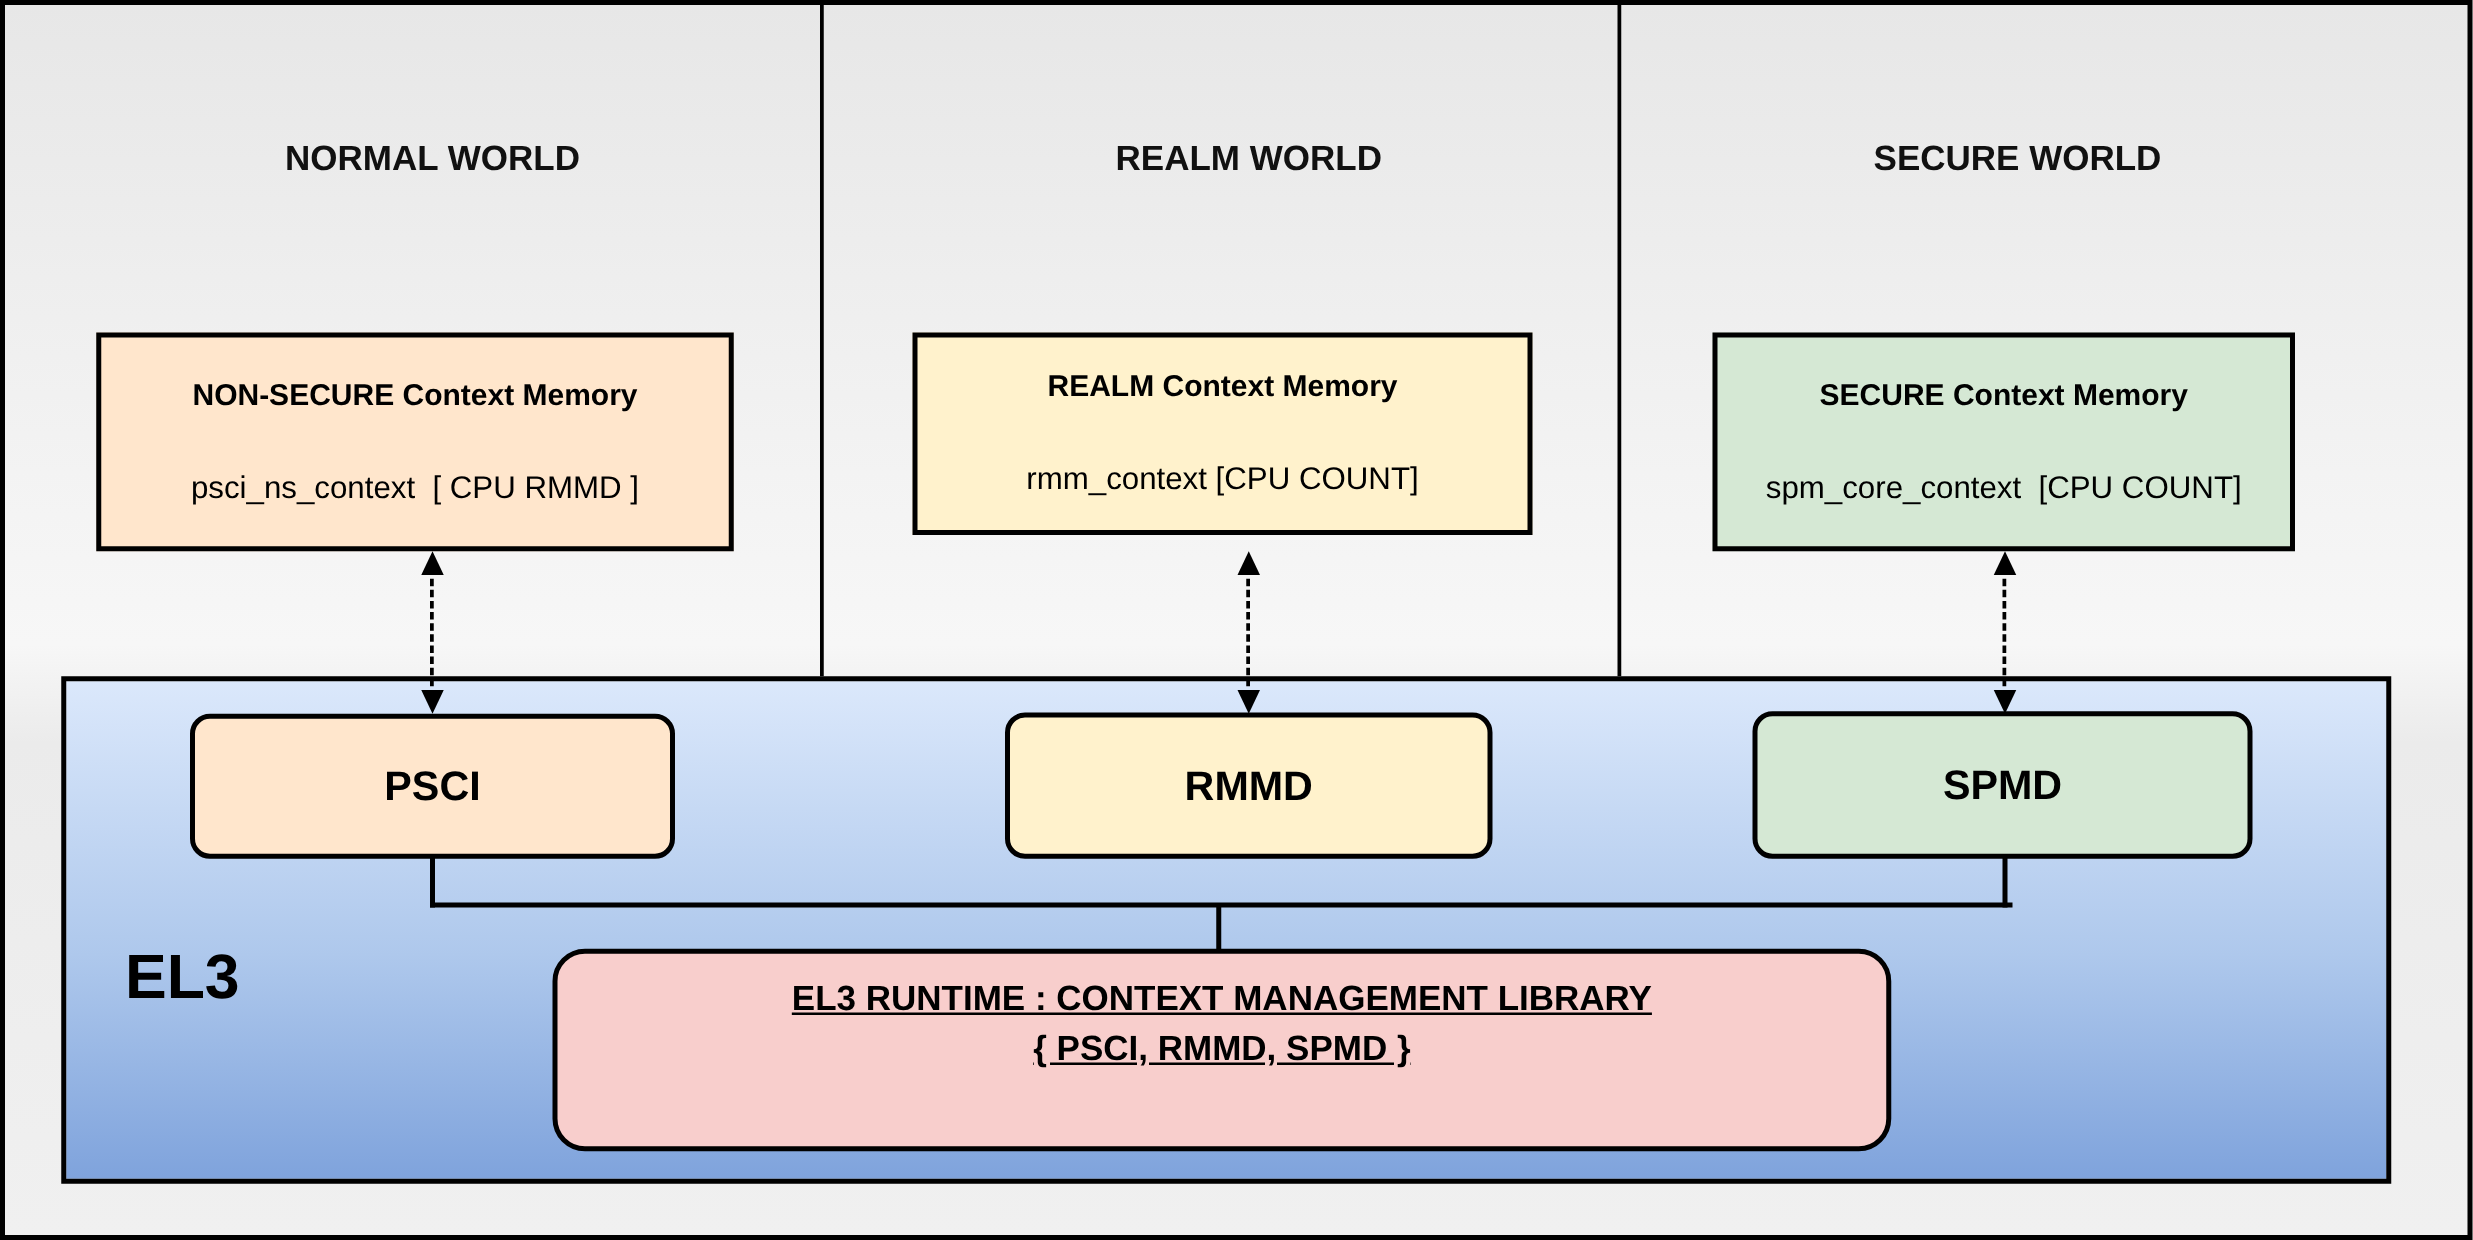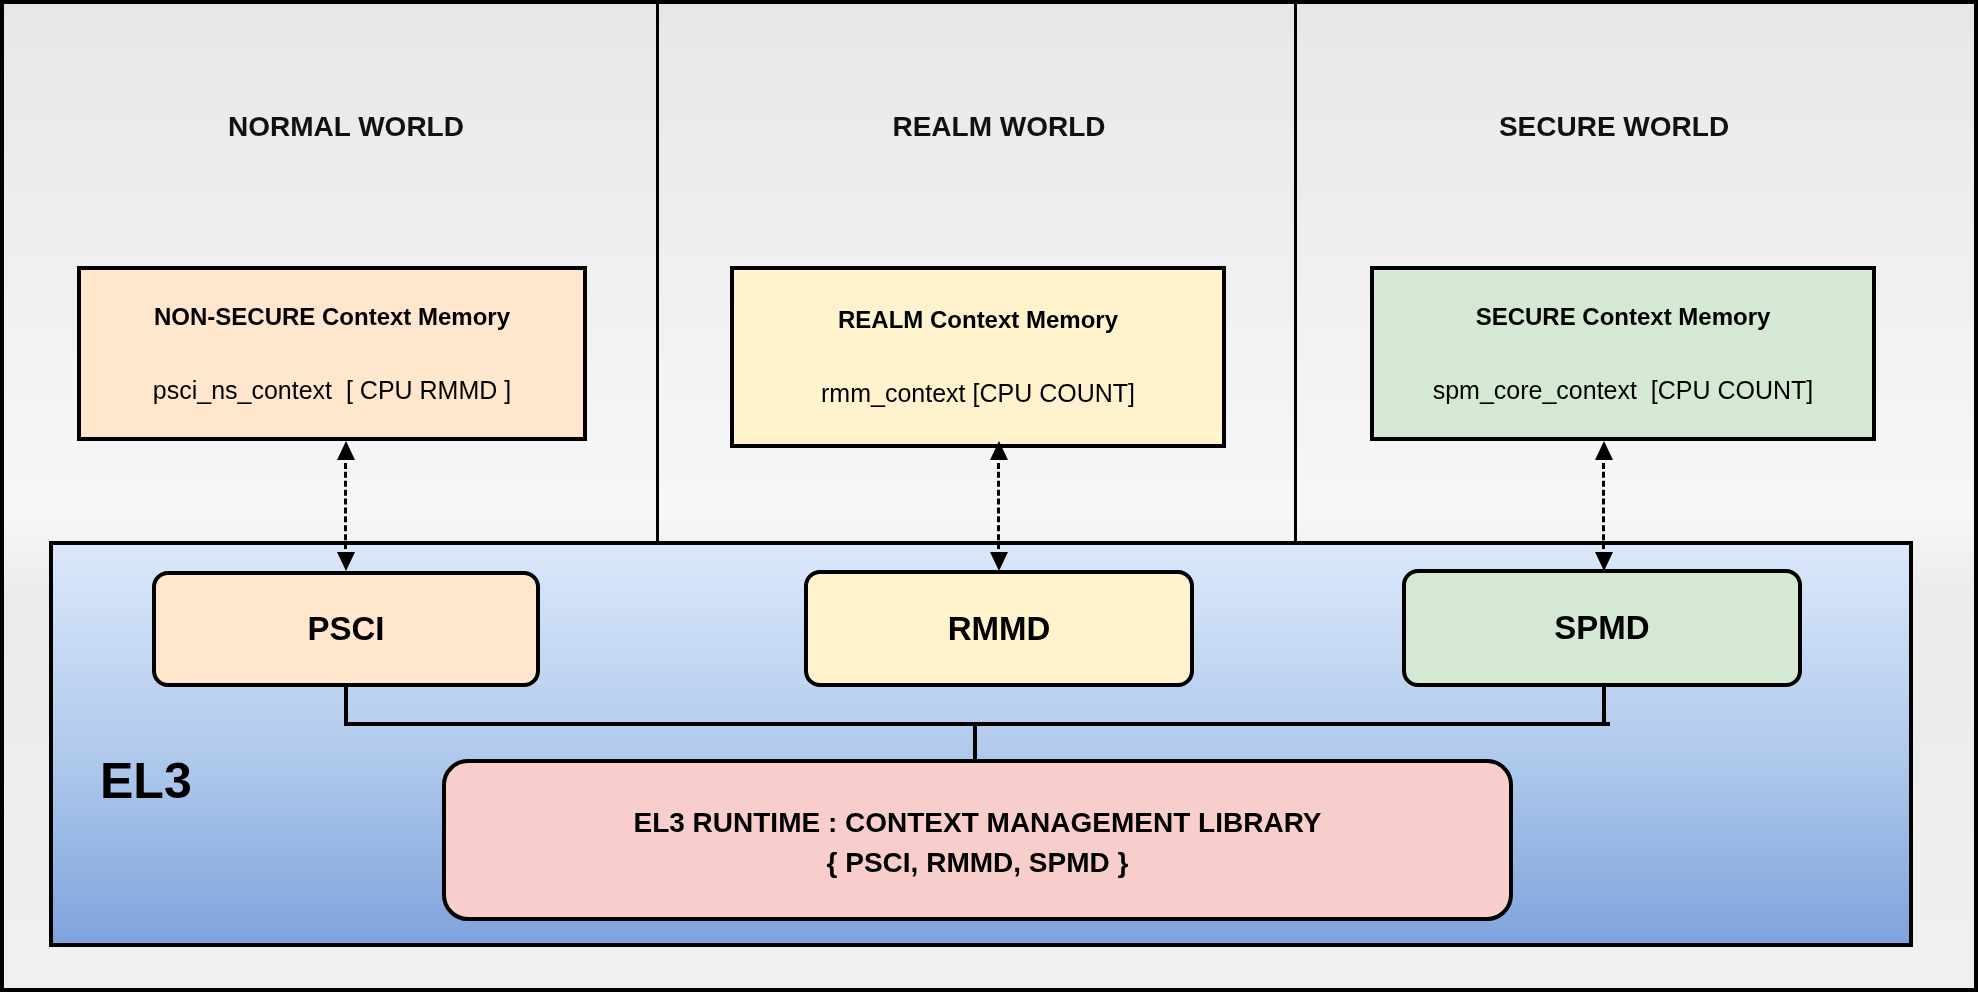--- a/index.html
+++ b/index.html
@@ -32,22 +32,22 @@
     color:#000;line-height:50px;z-index:2;
   }
   .disp-box{
     position:absolute;box-sizing:border-box;border:4px solid #000;border-radius:16px;
     display:flex;align-items:center;justify-content:center;z-index:3;
   }
   .disp-label{font-size:33px;font-weight:bold;color:#000;text-align:right;}
   .runtime-box{
     position:absolute;left:438px;top:755px;width:1071px;height:162px;
     box-sizing:border-box;border:4px solid #000;border-radius:26px;
-    display:flex;flex-direction:column;align-items:center;justify-content:center;
-    padding-top:6px;z-index:3;
+    display:flex;flex-direction:column;align-items:center;justify-content:flex-start;
+    padding-top:16px;z-index:3;text-decoration:underline;
   }
   .runtime-line{font-size:28px;font-weight:bold;color:#000;line-height:40px;white-space:pre;text-align:center;}
   .conn{position:absolute;background:#000;z-index:2;}
   .dashed-arrow{position:absolute;width:18px;height:130px;z-index:4;}
   .dashed-arrow .shaft{
     position:absolute;left:7px;top:13px;bottom:13px;width:0;
     border-left:3px dashed #000;
   }
   .head-up{
     position:absolute;left:0;top:0;width:0;height:0;
@@ -70,26 +70,26 @@
 
   <div class="world-title" style="left:342px;">NORMAL WORLD</div>
   <div class="world-title" style="left:995px;">REALM WORLD</div>
   <div class="world-title" style="left:1610px;">SECURE WORLD</div>
 
   <div class="ctx-box" style="left: 73px; top: 262px; width: 510px; height: 175px; background: rgb(255, 230, 204);">
     <div class="ctx-title">NON-SECURE Context Memory</div>
     <div class="ctx-sub">psci_ns_context  [ CPU RMMD ]</div>
   </div>
 
-  <div class="ctx-box" style="left: 726px; top: 262px; width: 496px; height: 182px; background: rgb(255, 242, 204);">
+  <div class="ctx-box" style="left: 726px; top: 262px; width: 496px; height: 162px; background: rgb(255, 242, 204);">
     <div class="ctx-title">REALM Context Memory</div>
     <div class="ctx-sub">rmm_context [CPU COUNT]</div>
   </div>
 
-  <div class="ctx-box" style="left: 1366px; top: 262px; width: 506px; height: 175px; background: rgb(213, 232, 212);">
+  <div class="ctx-box" style="left: 1366px; top: 262px; width: 466px; height: 175px; background: rgb(213, 232, 212);">
     <div class="ctx-title">SECURE Context Memory</div>
     <div class="ctx-sub">spm_core_context  [CPU COUNT]</div>
   </div>
 
   <div class="el3-box"></div>
   <div class="el3-label">EL3</div>
 
   <div class="conn" style="left:340px;top:681px;width:4px;height:41px;"></div>
   <div class="conn" style="left:340px;top:718px;width:1266px;height:4px;"></div>
   <div class="conn" style="left:1598px;top:681px;width:4px;height:41px;"></div>

